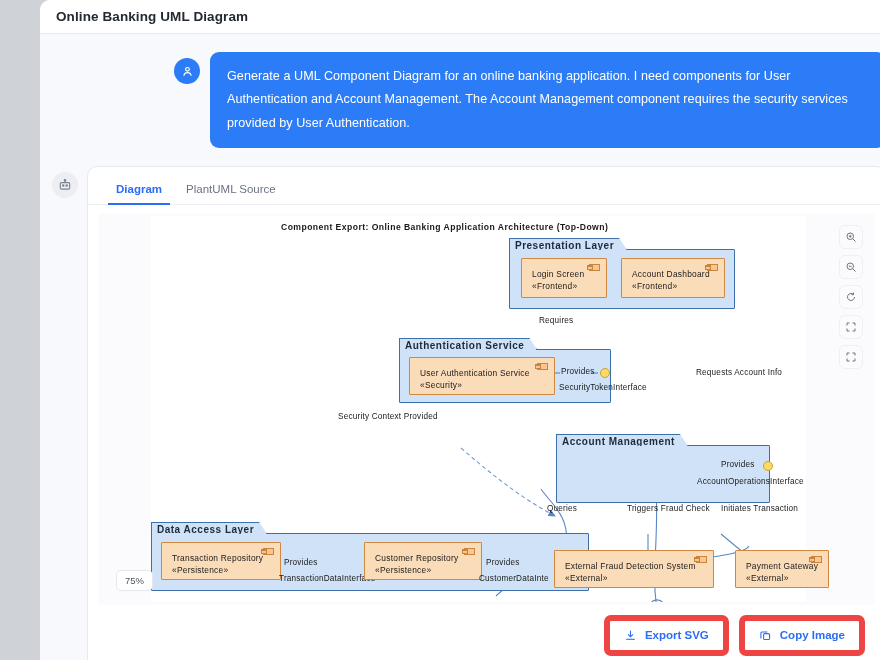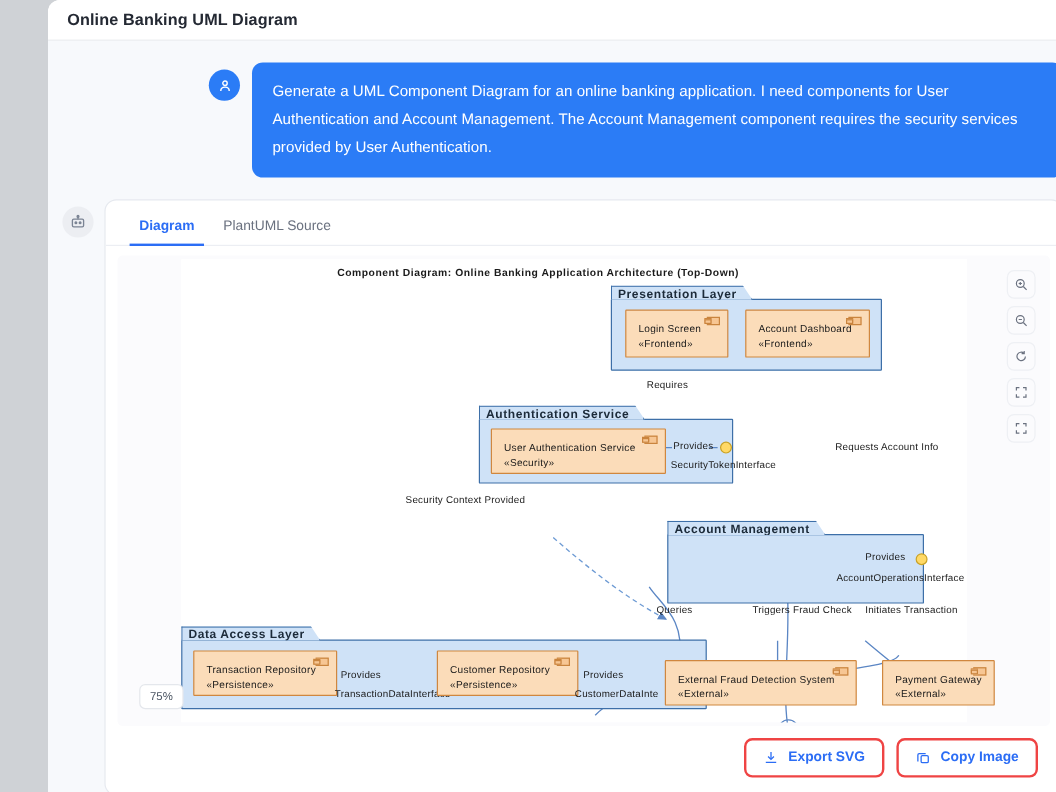--- a/index.html
+++ b/index.html
@@ -137,21 +137,21 @@
     display: flex; align-items: center; justify-content: center;
     cursor: pointer;
   }
   
   .footer-bar {
     display: flex; justify-content: flex-end;
     gap: 10px;
     padding: 0 20px 14px 20px;
   }
   .fbtn {
-    border: 2px solid #ef4444;
+    border: 6px solid #ef4444;
     background: #ffffff;
     border-radius: 7px;
     color: #2b6df5;
     font-size: 11.5px;
     font-weight: bold;
     padding: 8px 14px;
     display: flex; align-items: center; gap: 8px;
     cursor: pointer;
     justify-content: center;
   }
@@ -326,21 +326,21 @@
               <path d="M425,318 C420,345 370,355 345,380" fill="none" stroke="#5b86c4" stroke-width="1.1"></path>
 
               <path d="M497,318 L497,356" fill="none" stroke="#5b86c4" stroke-width="1.1" marker-end="url(#ar)"></path>
 
               <path d="M570,318 C590,335 600,342 615,356" fill="none" stroke="#5b86c4" stroke-width="1.1" marker-end="url(#ar)"></path>
 
               <path d="M598,330 C590,345 470,345 420,370" fill="none" stroke="#5b86c4" stroke-width="1.1"></path>
               <path d="M413,366 a8,8 0 0 1 14,0" fill="none" stroke="#5b86c4" stroke-width="1.1"></path>
             </svg>
 
-            <div class="uml-title" style="left:130px;top:6px;">Component Diagram: Online Banking Application Architecture (Top-Down)</div>
+            <div class="uml-title" style="left:130px;top:6px;">Component Export: Online Banking Application Architecture (Top-Down)</div>
 
             <div class="pkg" style="left:358px;top:33px;width:226px;height:60px;"></div>
             <div class="pkg-tab" style="left:358px;top:22px;height:12px;line-height:11px;">Presentation Layer</div>
 
             <div class="comp" style="left:370px;top:42px;width:86px;height:40px;">
               <span>Login Screen</span>
               <span class="stereo">«Frontend»</span>
               <span class="comp-icon"></span>
             </div>
 

